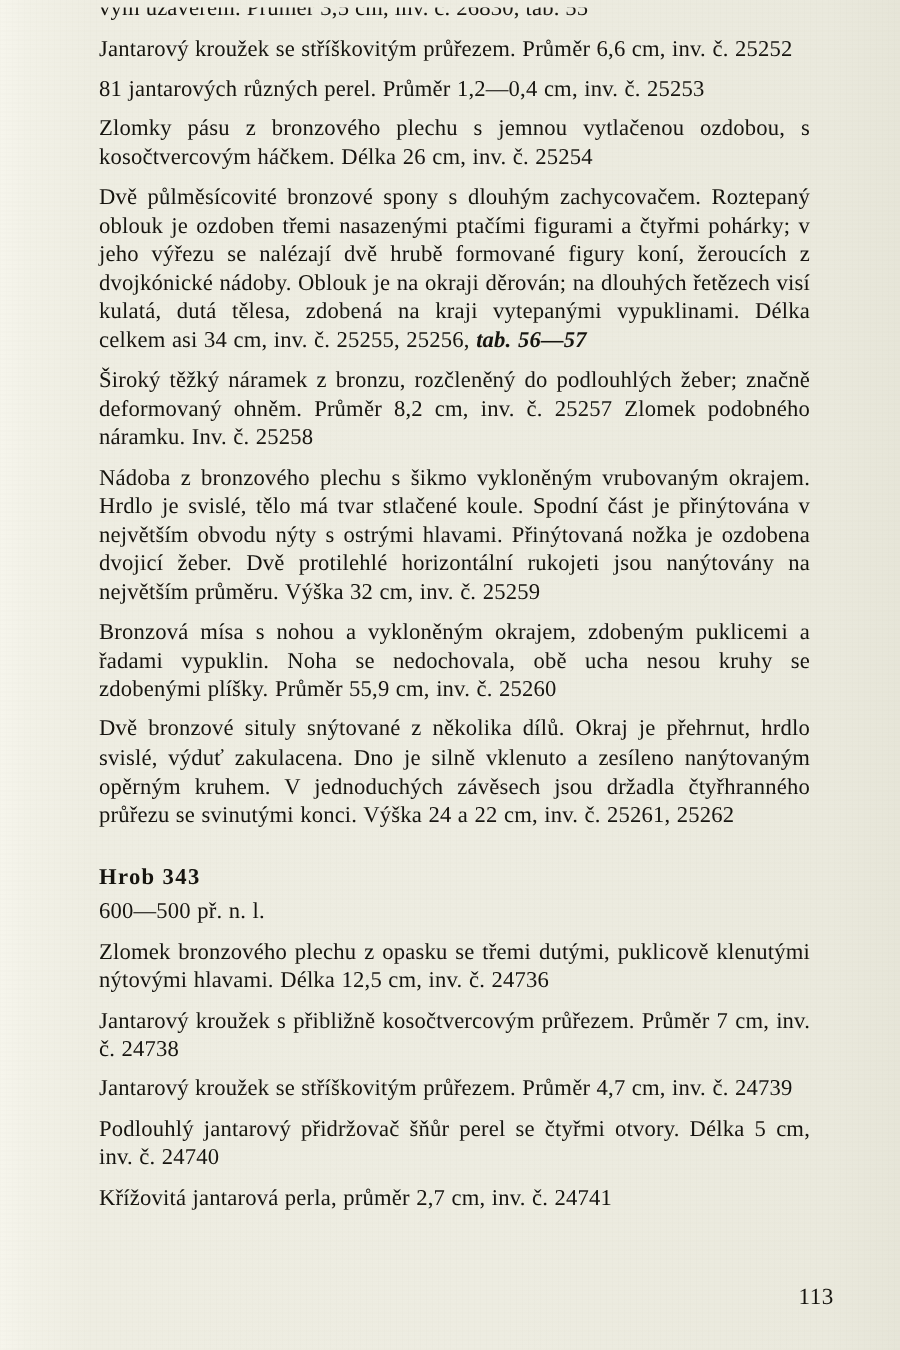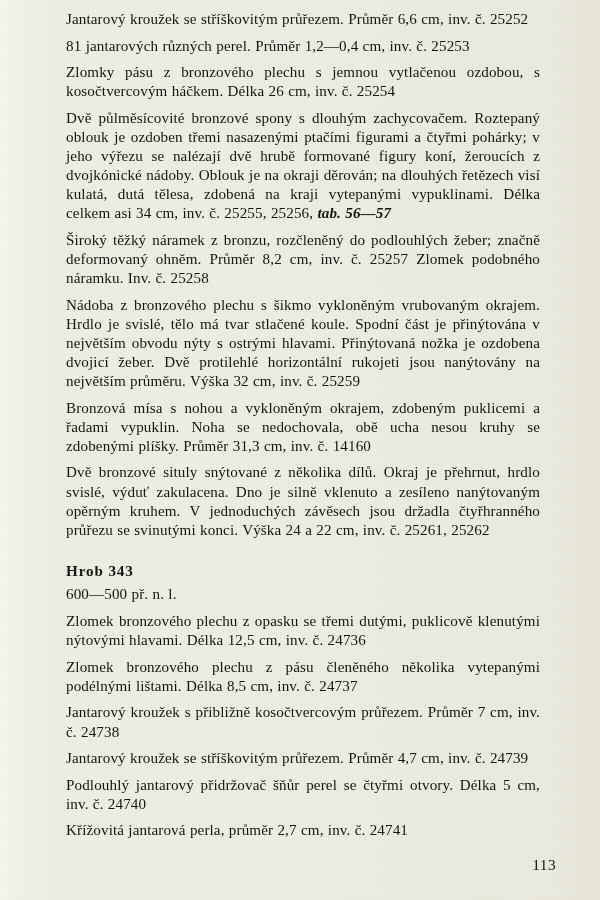--- a/index.html
+++ b/index.html
@@ -28,21 +28,21 @@
     inset: 0;
     opacity: 0.30;
     background-image:
       repeating-linear-gradient(0deg, rgba(120,112,88,0.05) 0px, rgba(120,112,88,0.05) 1px, rgba(255,255,255,0) 1px, rgba(255,255,255,0) 3px),
       repeating-linear-gradient(90deg, rgba(120,112,88,0.04) 0px, rgba(120,112,88,0.04) 1px, rgba(255,255,255,0) 1px, rgba(255,255,255,0) 4px);
     pointer-events: none;
   }
   .page {
     position: absolute;
     inset: 0;
-    padding: 0 60px 0 66px;
+    padding: 14px 60px 0 66px;
     box-sizing: border-box;
   }
   .text-col {
     position: relative;
     top: -9px;
     width: 474px;
   }
   p.para {
     margin: 0 0 7.5px 0;
     font-size: 15.1px;
@@ -104,30 +104,29 @@
     <div class="clip-wrap">
       <p>vým uzávěrem. Průměr 3,5 cm, inv. č. 26830, tab. 55</p>
     </div>
 
     <p class="para">Jantarový kroužek se stříškovitým průřezem. Průměr 6,6 cm, inv. č. 25252</p>
     <p class="para">81 jantarových různých perel. Průměr 1,2—0,4 cm, inv. č. 25253</p>
     <p class="para">Zlomky pásu z bronzového plechu s jemnou vytlačenou ozdobou, s kosočtvercovým háčkem. Délka 26 cm, inv. č. 25254</p>
     <p class="para">Dvě půlměsícovité bronzové spony s dlouhým zachycovačem. Roztepaný oblouk je ozdoben třemi nasazenými ptačími figurami a čtyřmi pohárky; v jeho výřezu se nalézají dvě hrubě formované figury koní, žeroucích z dvojkónické nádoby. Oblouk je na okraji děrován; na dlouhých řetězech visí kulatá, dutá tělesa, zdobená na kraji vytepanými vypuklinami. Délka celkem asi 34 cm, inv. č. 25255, 25256, <span class="italic">tab. 56—57</span></p>
     <p class="para">Široký těžký náramek z bronzu, rozčleněný do podlouhlých žeber; značně deformovaný ohněm. Průměr 8,2 cm, inv. č. 25257 Zlomek podobného náramku. Inv. č. 25258</p>
     <p class="para">Nádoba z bronzového plechu s šikmo vykloněným vrubovaným okrajem. Hrdlo je svislé, tělo má tvar stlačené koule. Spodní část je přinýtována v největším obvodu nýty s ostrými hlavami. Přinýtovaná nožka je ozdobena dvojicí žeber. Dvě protilehlé horizontální rukojeti jsou nanýtovány na největším průměru. Výška 32 cm, inv. č. 25259</p>
-    <p class="para">Bronzová mísa s nohou a vykloněným okrajem, zdobeným puklicemi a řadami vypuklin. Noha se nedochovala, obě ucha nesou kruhy se zdobenými plíšky. Průměr 31,3 cm, inv. č. 14160</p>
+    <p class="para">Bronzová mísa s nohou a vykloněným okrajem, zdobeným puklicemi a řadami vypuklin. Noha se nedochovala, obě ucha nesou kruhy se zdobenými plíšky. Průměr 55,9 cm, inv. č. 25260</p>
     <p class="para">Dvě bronzové situly snýtované z několika dílů. Okraj je přehrnut, hrdlo svislé, výduť zakulacena. Dno je silně vklenuto a zesíleno nanýtovaným opěrným kruhem. V jednoduchých závěsech jsou držadla čtyřhranného průřezu se svinutými konci. Výška 24 a 22 cm, inv. č. 25261, 25262</p>
 
     <div class="section-gap"></div>
 
     <h2 class="section-heading">Hrob  343</h2>
 
     <p class="para">600—500 př. n. l.</p>
     <p class="para">Zlomek bronzového plechu z opasku se třemi dutými, puklicově klenutými nýtovými hlavami. Délka 12,5 cm, inv. č. 24736</p>
-    <p class="para">Zlomek bronzového plechu z pásu členěného několika vytepanými podélnými lištami. Délka 8,5 cm, inv. č. 24737</p>
     <p class="para">Jantarový kroužek s přibližně kosočtvercovým průřezem. Průměr 7 cm, inv. č. 24738</p>
     <p class="para">Jantarový kroužek se stříškovitým průřezem. Průměr 4,7 cm, inv. č. 24739</p>
     <p class="para">Podlouhlý jantarový přidržovač šňůr perel se čtyřmi otvory. Délka 5 cm, inv. č. 24740</p>
     <p class="para">Křížovitá jantarová perla, průměr 2,7 cm, inv. č. 24741</p>
 
   </div>
 </div>
 
 <div class="page-number">113</div>
 

